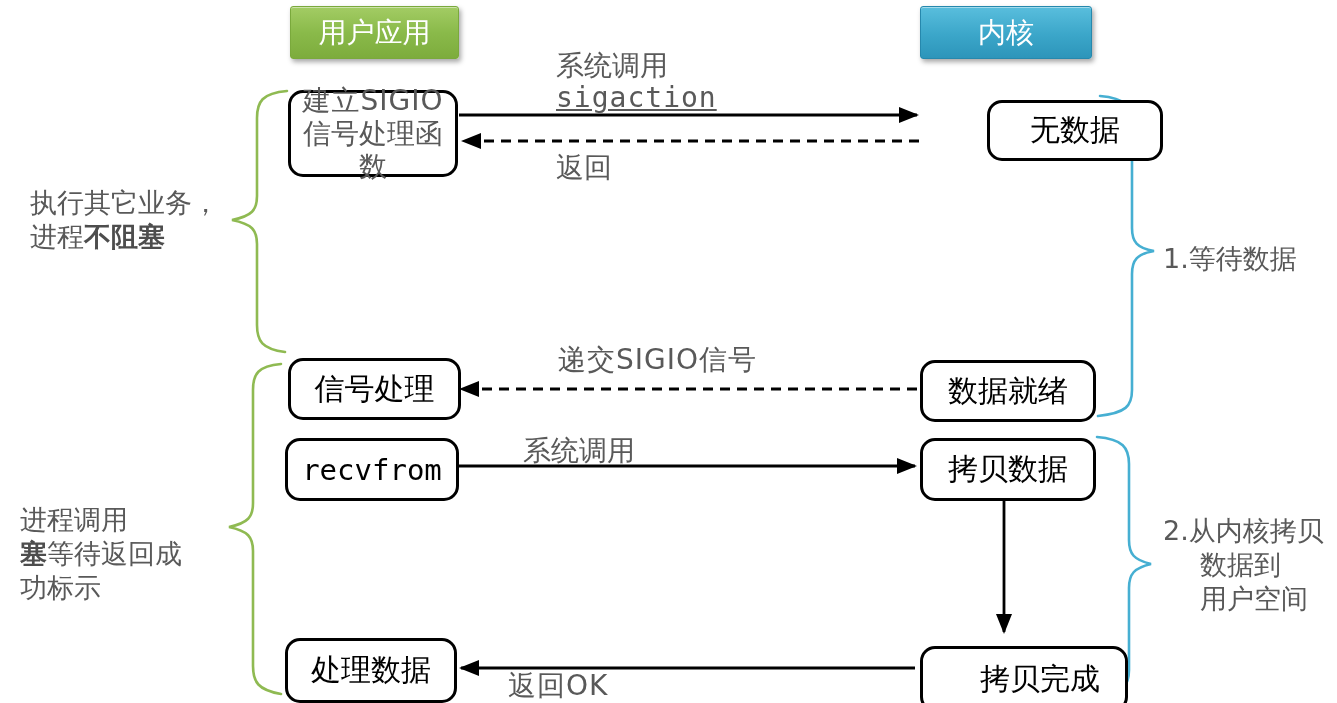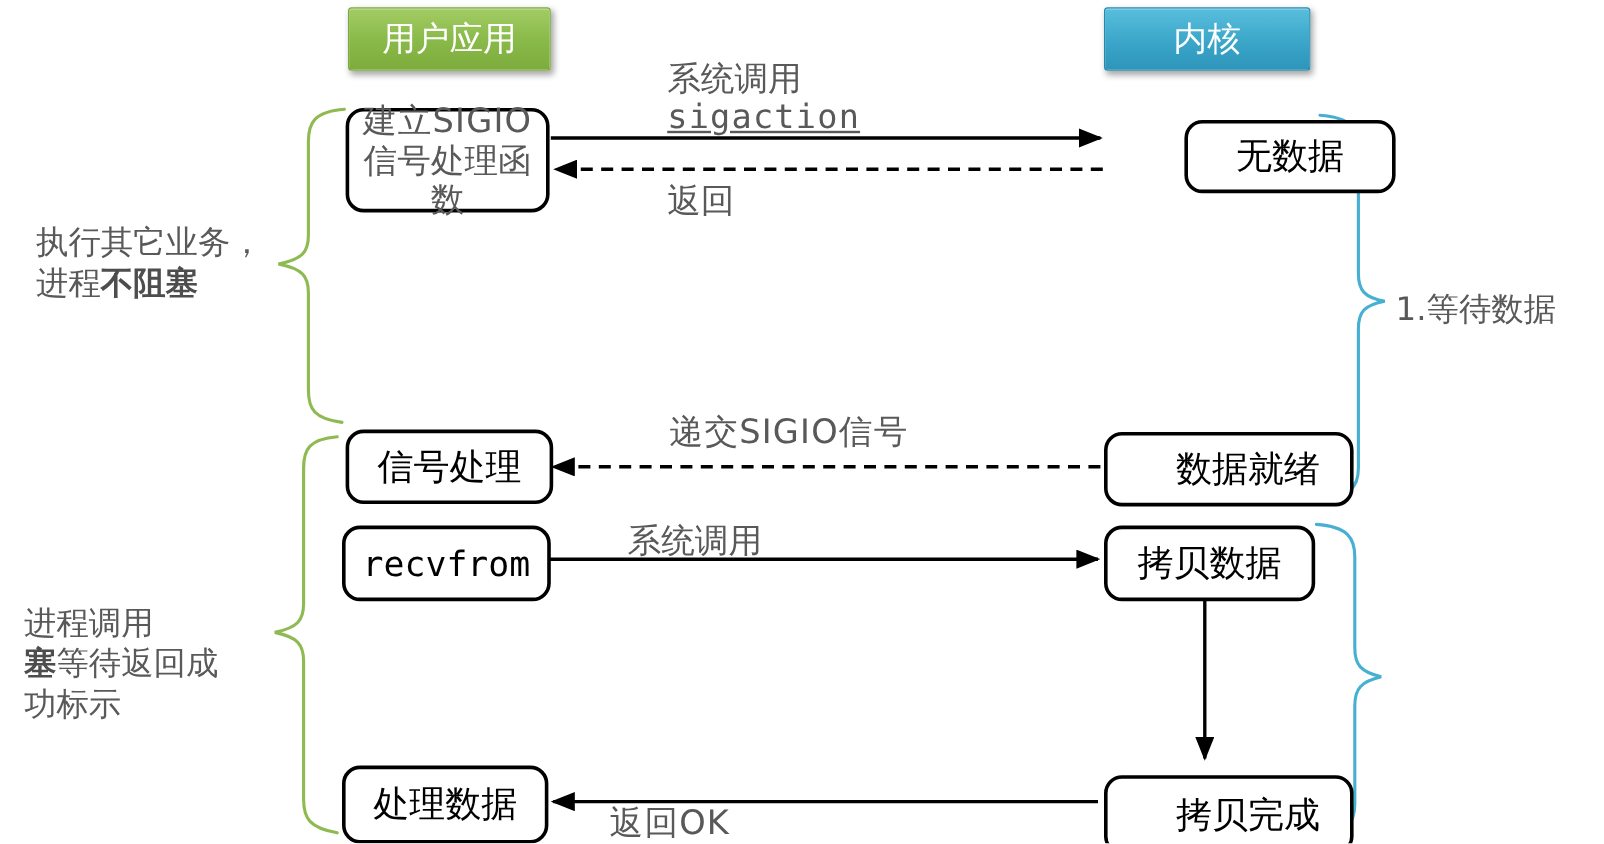--- a/index.html
+++ b/index.html
@@ -78,35 +78,40 @@
       <div class="ls1">建立SIGIO</div>
       <div>信号处理函</div>
       <div>数</div>
     </div>
   </div>
   <div class="fbox" style="left:288px;top:358px;width:167px;height:56px;">信号处理</div>
   <div class="fbox mono" style="left:285px;top:438px;width:168px;height:57px;font-size:29px;">recvfrom</div>
   <div class="fbox" style="left:285px;top:638px;width:166px;height:59px;">处理数据</div>
 
   <div class="fbox" style="left:945px;top:100px;width:170px;height:55px;margin-left:42px;">无数据</div>
-  <div class="fbox" style="left:920px;top:360px;width:170px;height:56px;padding-left:32px;">数据就绪</div>
+  <div class="fbox" style="left:920px;top:360px;width:170px;height:56px;">数据就绪</div>
   <div class="fbox" style="left:920px;top:438px;width:170px;height:57px;">拷贝数据</div>
   <div class="fbox" style="left:920px;top:646px;width:170px;height:60px;padding-left:32px;">拷贝完成</div>
 
   <div class="albl" style="left:556px;top:50px;width:260px;">系统调用</div>
   <div class="albl mono ls1" style="left:556px;top:82px;width:260px;text-decoration:underline;">sigaction</div>
   <div class="albl" style="left:556px;top:152px;width:260px;">返回</div>
   <div class="albl ls1" style="left:558px;top:344px;width:300px;">递交SIGIO信号</div>
   <div class="albl" style="left:523px;top:435px;width:260px;">系统调用</div>
   <div class="albl ls1" style="left:508px;top:630px;width:260px;margin-top:40px;">返回OK</div>
 
   <div class="note" style="left:30px;top:186px;width:220px;">
       <div class="rline"><span>执行其它业务，</span></div>
       <div class="rline"><span>进程</span><span class="b">不阻塞</span></div>
     </div>
   <div class="note" style="left:20px;top:503px;width:230px;">
       <div class="rline"><span>进程调用</span></div>
       <div class="rline"><span class="b">塞</span><span>等待返回成</span></div>
       <div class="rline"><span>功标示</span></div>
     </div>
   <div class="note" style="left:1163px;top:242px;white-space:nowrap;">1.等待数据</div>
+  <div class="note" style="left:1163px;top:514px;width:175px;">
+      <div class="rline"><span>2.从内核拷贝</span></div>
+      <div class="rline indent"><span>数据到</span></div>
+      <div class="rline indent"><span>用户空间</span></div>
+    </div>
 
 </div>
 
 </body></html>

